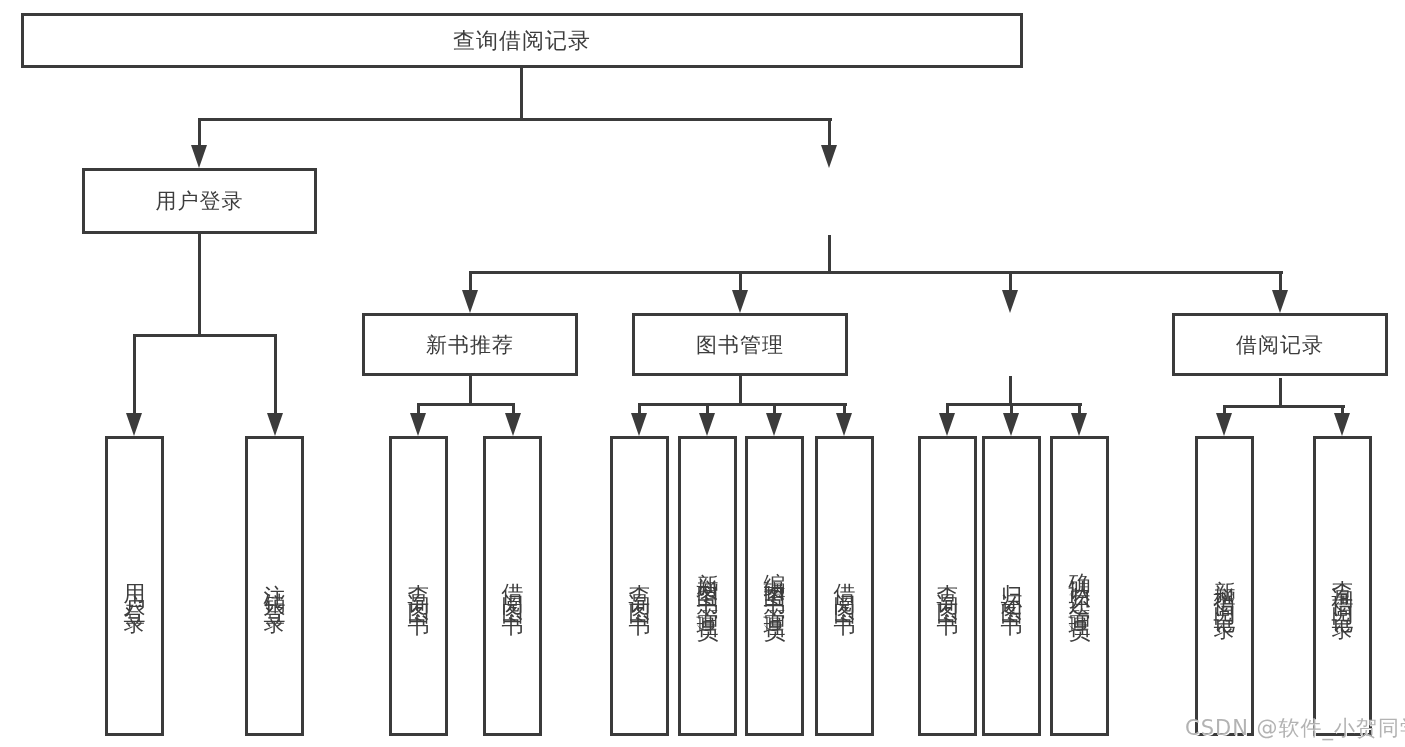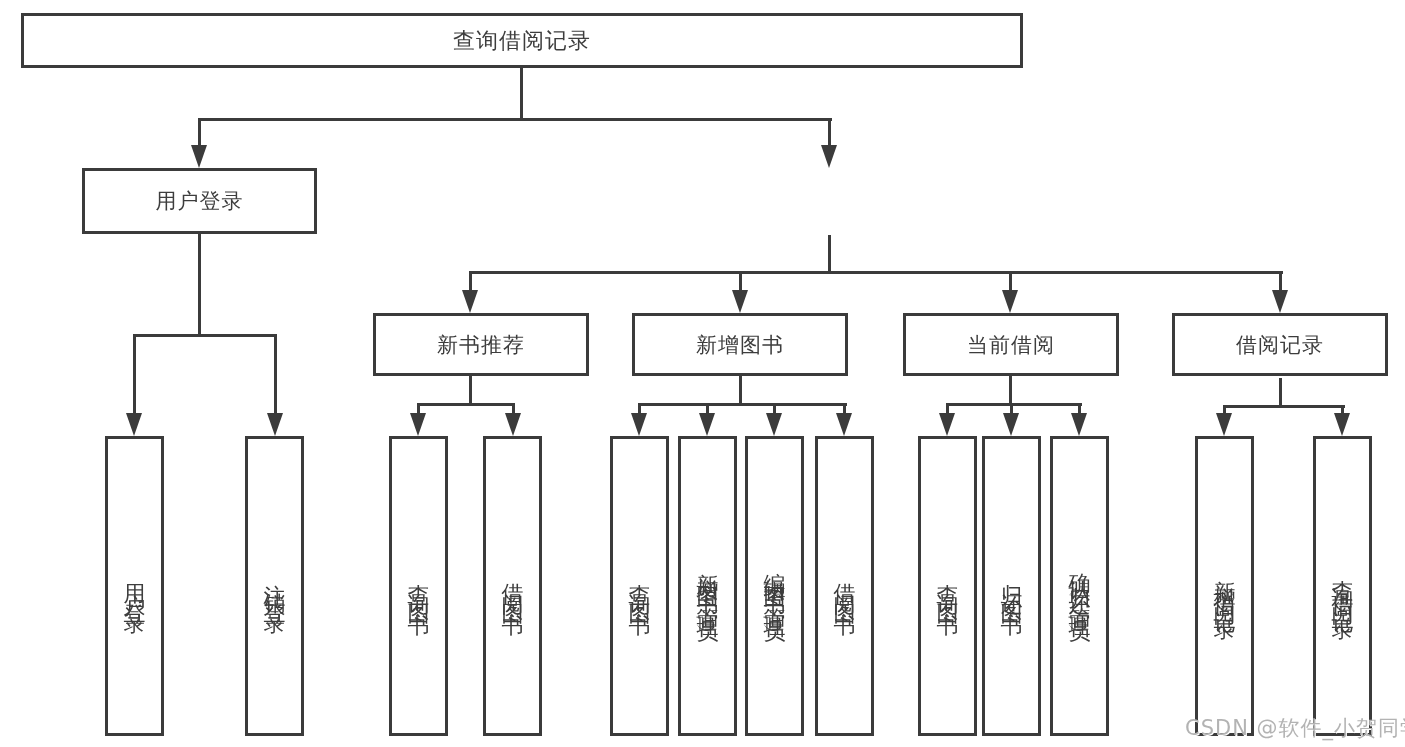--- a/index.html
+++ b/index.html
@@ -91,28 +91,25 @@
   <div class="hline" style="left:469px;top:271px;width:814px"></div>
   <div class="vline" style="left:469px;top:271px;height:20px"></div>
   <div class="arrow" style="left:462px;top:290px"></div>
   <div class="vline" style="left:739px;top:271px;height:20px"></div>
   <div class="arrow" style="left:732px;top:290px"></div>
   <div class="vline" style="left:1009px;top:271px;height:20px"></div>
   <div class="arrow" style="left:1002px;top:290px"></div>
   <div class="vline" style="left:1279px;top:271px;height:20px"></div>
   <div class="arrow" style="left:1272px;top:290px"></div>
 
-  <div class="box" style="left:373px;top:313px;width:216px;height:63px">
+  <div class="box" style="left:362px;top:313px;width:216px;height:63px">
     <span>新书推荐</span>
   </div>
   <div class="box" style="left:632px;top:313px;width:216px;height:63px">
-    <span>新增图书</span>
-  </div>
-  <div class="box" style="left:903px;top:313px;width:216px;height:63px">
-    <span>当前借阅</span>
+    <span>图书管理</span>
   </div>
   <div class="box" style="left:1172px;top:313px;width:216px;height:63px">
     <span>借阅记录</span>
   </div>
 
   <div class="vline" style="left:469px;top:376px;height:29px"></div>
   <div class="hline" style="left:417px;top:403px;width:98px"></div>
   <div class="vline" style="left:417px;top:403px;height:13px"></div>
   <div class="arrow" style="left:410px;top:413px"></div>
   <div class="vline" style="left:512px;top:403px;height:13px"></div>

